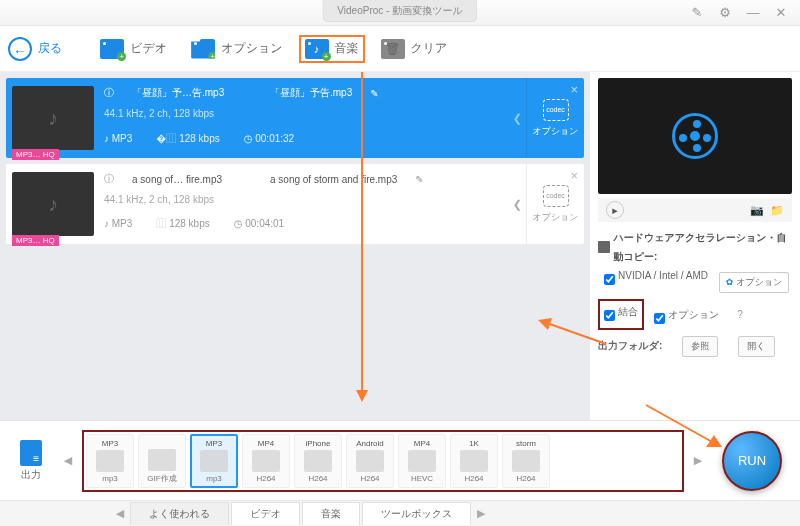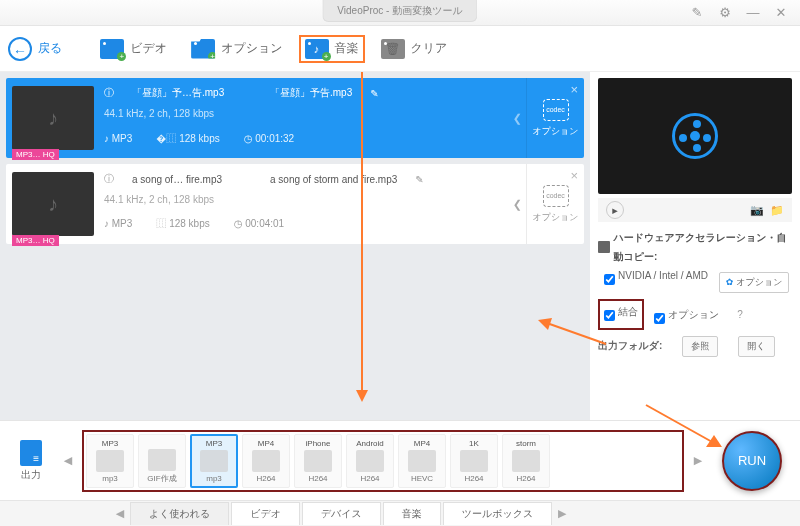--- a/index.html
+++ b/index.html
@@ -293,18 +293,17 @@
       <svg class="arrow-svg" style="left:-68px;top:-30px" width="80" height="50">
         <line x1="2" y1="4" x2="70" y2="42" stroke="#ff7b2e" stroke-width="2"></line>
         <polygon points="78,46 62,46 70,34" fill="#ff7b2e"></polygon>
       </svg>
     </div>
   </div>
   <div class="tabs" id="tabs">
     <span class="nav-ar">◀</span>
   <div class="tab act">よく使われる</div>
       <div class="tab">ビデオ</div>
-      <div class="tab">デバイス</div>
       <div class="tab">音楽</div>
       <div class="tab">ツールボックス</div>
       <span class="nav-ar">▶</span>
     </div>
 </div>
 
 </body></html>

